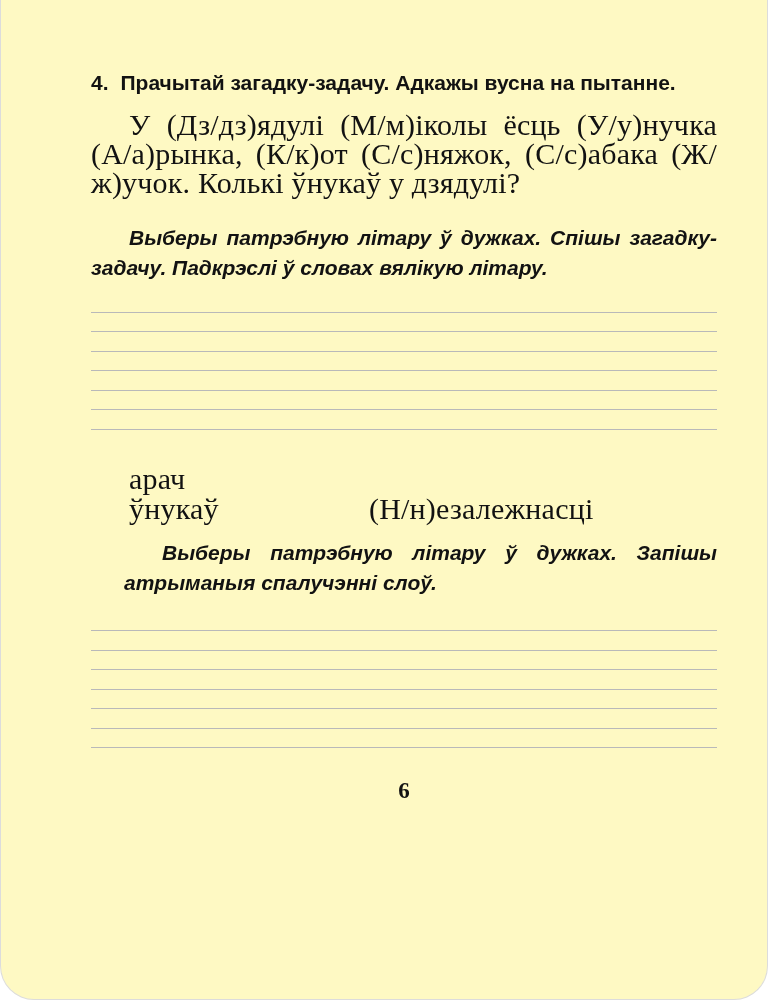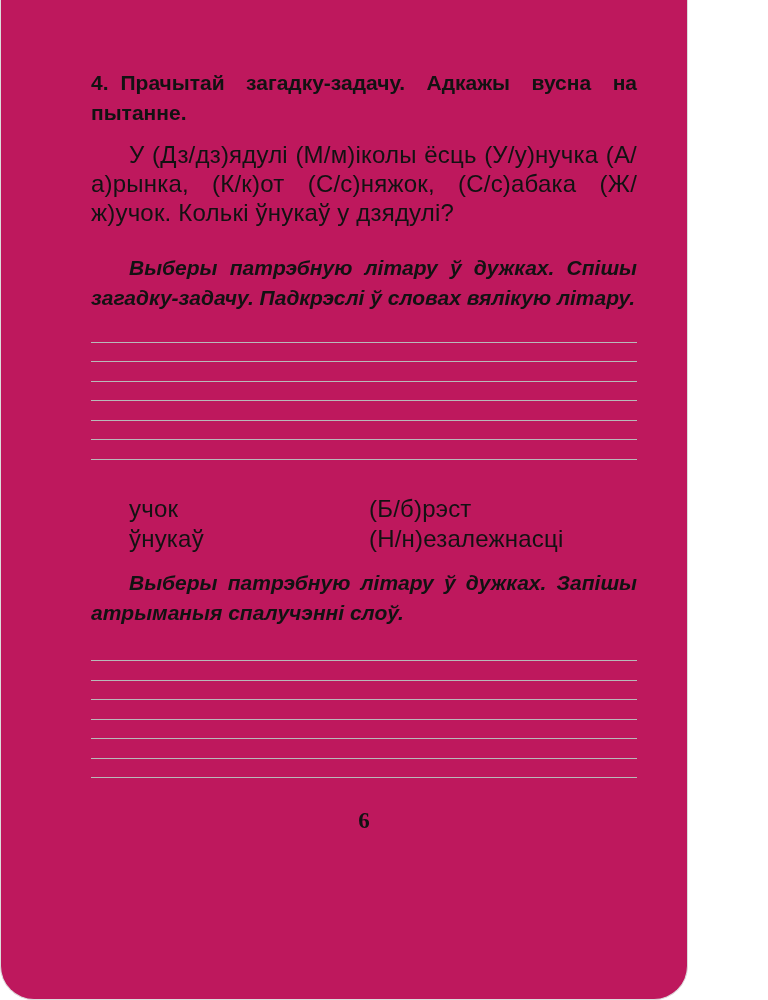--- a/index.html
+++ b/index.html
@@ -4,56 +4,56 @@
 <style>
   * { margin: 0; padding: 0; box-sizing: border-box; }
   html, body {
     width: 768px; height: 1000px;
     background: #ffffff;
     font-family: "Liberation Sans", sans-serif;
     color: #121212;
   }
   .page {
     position: relative;
-    width: 688px; height: 1000px;
-    background: #be185d;
+    width: 768px; height: 1000px;
+    background: #fef9c3;
     border: 1px solid #dcdcdc;
     border-top: none;
     border-radius: 0 0 34px 34px;
     padding: 68px 50px 0 90px;
     overflow: hidden;
   }
   .task-title {
     font-weight: 700;
     font-size: 21px;
     line-height: 30px;
     text-align: justify;
   }
   .task-num { margin-right: 12px; }
   .serif {
-    font-family: Liberation Sans, sans-serif;
-    font-size: 24px;
+    font-family: Liberation Serif, serif;
+    font-size: 30px;
     line-height: 29px;
     letter-spacing: 0.2px;
   }
   .riddle {
     text-align: justify;
     text-indent: 38px;
     margin-top: 12px;
   }
   .instruction {
     font-weight: 700;
     font-size: 21px;
     line-height: 30px;
     text-align: justify;
     text-indent: 38px;
     margin-top: 26px;
     font-style: italic;
   }
-  .instruction-2 { margin-top: 14px; }
+  .instruction-2 { margin-top: 14px; margin-left: 33px; }
   .writing-lines { width: 100%; }
   .writing-lines.block-1 { margin-top: 10px; }
   .writing-lines.block-2 { margin-top: 14px; }
   .write-line {
     height: 19.5px;
     border-bottom: 1px solid #b9b9b9;
   }
   .exercise-5 { margin-top: 34px; }
   .word-columns { margin-top: 14px; }
   .word-row {
@@ -95,22 +95,21 @@
         <div class="write-line"></div>
         <div class="write-line"></div>
         <div class="write-line"></div>
       </div>
   </section>
 
   <section class="exercise-5">
 
     <div class="word-columns serif">
       <div class="word-row">
-        <span class="word-left">учок</span>
-        <span class="word-right">(Б/б)рэст</span>
+        <span class="word-left">арач</span>
       </div>
       <div class="word-row">
         <span class="word-left">ўнукаў</span>
         <span class="word-right">(Н/н)езалежнасці</span>
       </div>
     </div>
 
     <p class="instruction instruction-2">Выберы патрэбную літару ў дужках. Запішы атрыманыя спалучэнні слоў.</p>
 
     <div class="writing-lines block-2">

